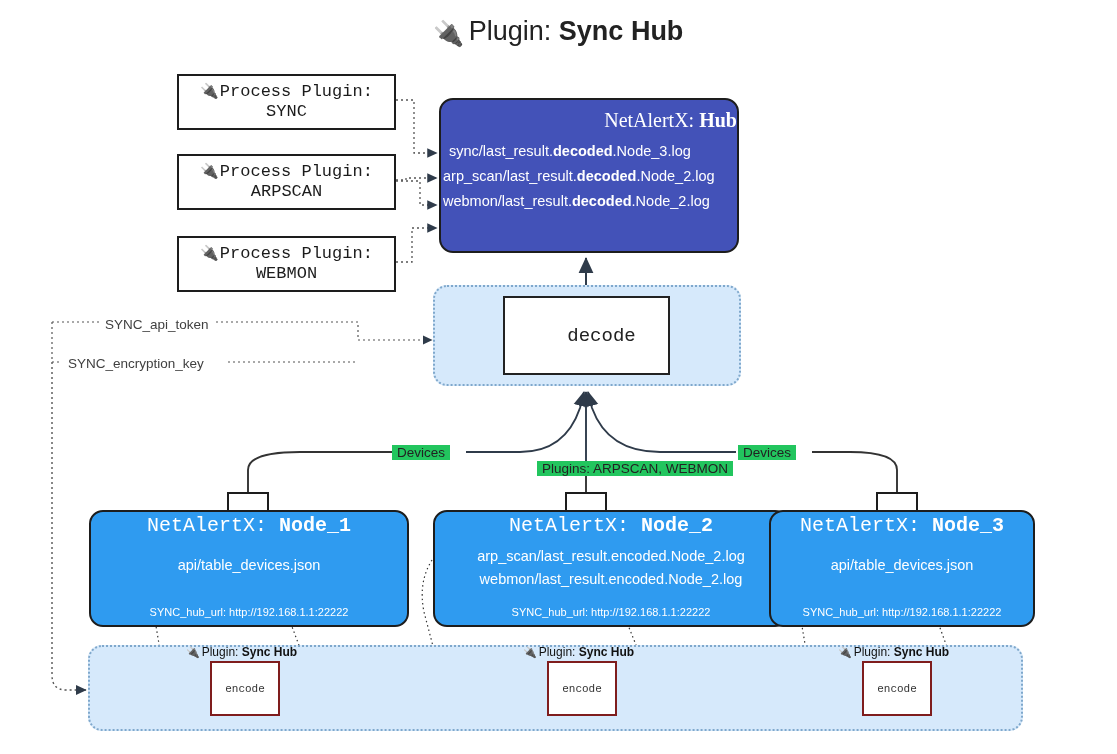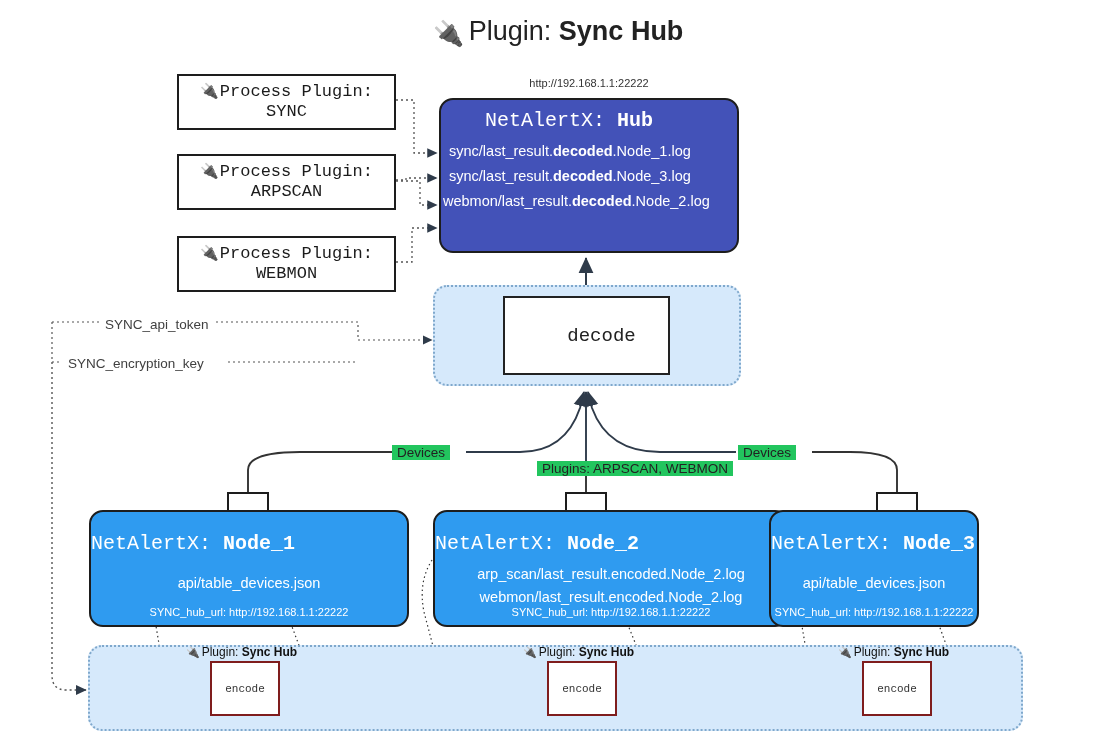--- a/index.html
+++ b/index.html
@@ -20,21 +20,21 @@
   
   .pbox{border:2px solid #1d1d1d;background:#fff;width:219px;height:56px;
         display:flex;flex-direction:column;align-items:center;justify-content:center;
         font-family:"Liberation Mono",monospace;font-size:17px;color:#1b1b1b;line-height:1.18;}
   .pbox .l1{white-space:nowrap;}
   .pbox .plug{font-family:"Liberation Sans",sans-serif;font-size:15px;margin-right:1px;}
 
   
   #hub{left:439px;top:98px;width:300px;height:155px;background:#4352b8;border:2px solid #1d1d1d;
        border-radius:14px;color:#fff;padding-top:9px;}
-  #hub .head{text-align:left;font-family:Liberation Mono, monospace;font-size:20px;letter-spacing:0px;margin-left:44px;}
+  #hub .head{text-align:right;font-family:Liberation Serif, serif;font-size:20px;letter-spacing:0px;margin-left:44px;}
   #hub .head b{font-weight:bold;}
   #hub .rows{margin-top:7px;}
   #hub .row{font-size:14.5px;line-height:25px;padding-left:8px;white-space:nowrap;}
   #hub .row b{font-weight:bold;}
   #hub .r3,#hub .r4{padding-left:2px;}
 
   
   #decode-wrap{left:433px;top:285px;width:308px;height:101px;background:#d6e9fb;
        border:2px dotted #7fa8cc;border-radius:14px;}
   #decode{left:503px;top:296px;width:167px;height:79px;background:#fff;border:2px solid #222;
@@ -47,30 +47,30 @@
   #tok2{left:64px;top:356px;}
 
   
   .midlab{font-size:13.5px;color:#222;background:#22c55e;padding:0 5px;white-space:nowrap;}
   #lab-dev-l{left:392px;top:445px;}
   #lab-dev-r{left:738px;top:445px;}
   #lab-plug{left:505px;top:461px;margin-left:32px;}
 
   
   .node{height:117px;background:#2f9bf0;border:2px solid #1d1d1d;border-radius:14px;color:#fff;}
-  .node .head{font-family:"Liberation Mono",monospace;font-size:20px;padding-top:20px;}
+  .node .head{text-align:center;font-family:"Liberation Mono",monospace;font-size:20px;padding-top:2px;}
   .node .head b{font-weight:bold;}
   .node .line{text-align:center;font-size:14.5px;white-space:nowrap;}
   .node .url{text-align:center;font-size:11px;position:absolute;left:0;width:100%;bottom:7px;white-space:nowrap;}
   #node1{left:89px;top:510px;width:320px;}
   #node1 .line{margin-top:20px;}
   #node2{left:433px;top:510px;width:356px;}
   #node2 .l1{margin-top:11px;}
   #node2 .l2{margin-top:7px;}
-  #node3{left:769px;top:510px;width:210px;}
+  #node3{left:769px;top:510px;width:266px;}
   #node3 .line{margin-top:20px;}
 
   
   .env{width:42px;height:31px;background:#fff;border:2px solid #1d1d1d;}
   #env1{left:227px;top:492px;}
   #env2{left:565px;top:492px;}
   #env3{left:876px;top:492px;}
 
   
   #strip{left:88px;top:645px;width:935px;height:86px;background:#d6e9fb;
@@ -150,43 +150,42 @@
         <path d="M878,521 L891,507"></path>
         <path d="M916,521 L903,507"></path>
     </g>
   </svg>
 
   <div class="abs" id="title">
     <span class="plug">🔌</span><span>Plugin:</span>
     <span class="b">Sync Hub</span>
   </div>
 
-  <div class="abs" id="hub-url">http://192.168.1.1:22222</div>
 
   <div class="abs pbox" style="left:177px;top:74px;">
     <div class="l1"><span class="plug">🔌</span><span>Process Plugin:</span></div>
     <div>SYNC</div>
   </div>
   <div class="abs pbox" style="left:177px;top:154px;">
     <div class="l1"><span class="plug">🔌</span><span>Process Plugin:</span></div>
     <div>ARPSCAN</div>
   </div>
   <div class="abs pbox" style="left:177px;top:236px;">
     <div class="l1"><span class="plug">🔌</span><span>Process Plugin:</span></div>
     <div>WEBMON</div>
   </div>
 
   <div class="abs" id="hub">
     <div class="head">
       <span>NetAlertX:</span>
       <b>Hub</b>
     </div>
     <div class="rows">
-      <div class="row r1"><span>sync/last_result.</span><b>decoded</b><span>.Node_1.log</span></div>
       <div class="row r2"><span>sync/last_result.</span><b>decoded</b><span>.Node_3.log</span></div>
+      <div class="row r3"><span>arp_scan/last_result.</span><b>decoded</b><span>.Node_2.log</span></div>
       <div class="row r4"><span>webmon/last_result.</span><b>decoded</b><span>.Node_2.log</span></div>
     </div>
   </div>
 
   <div class="abs" id="decode-wrap"></div>
   <div class="abs" id="decode">decode</div>
 
   <div class="abs tok" id="tok1">SYNC_api_token</div>
   <div class="abs tok" id="tok2">SYNC_encryption_key</div>
 

